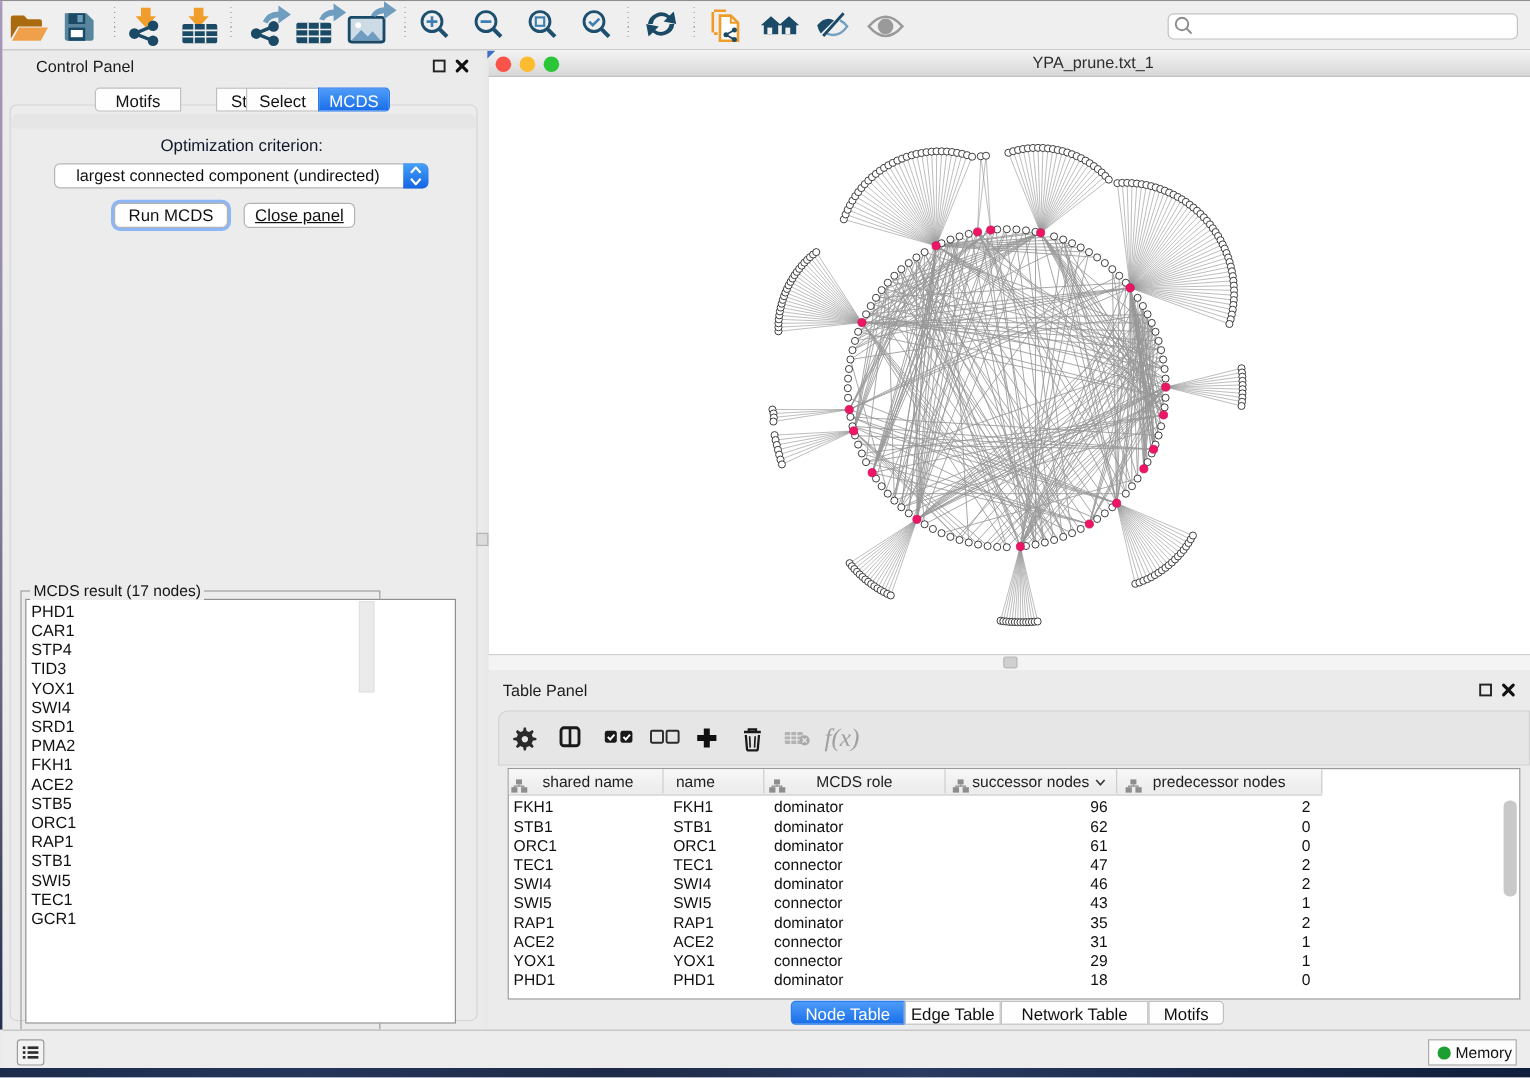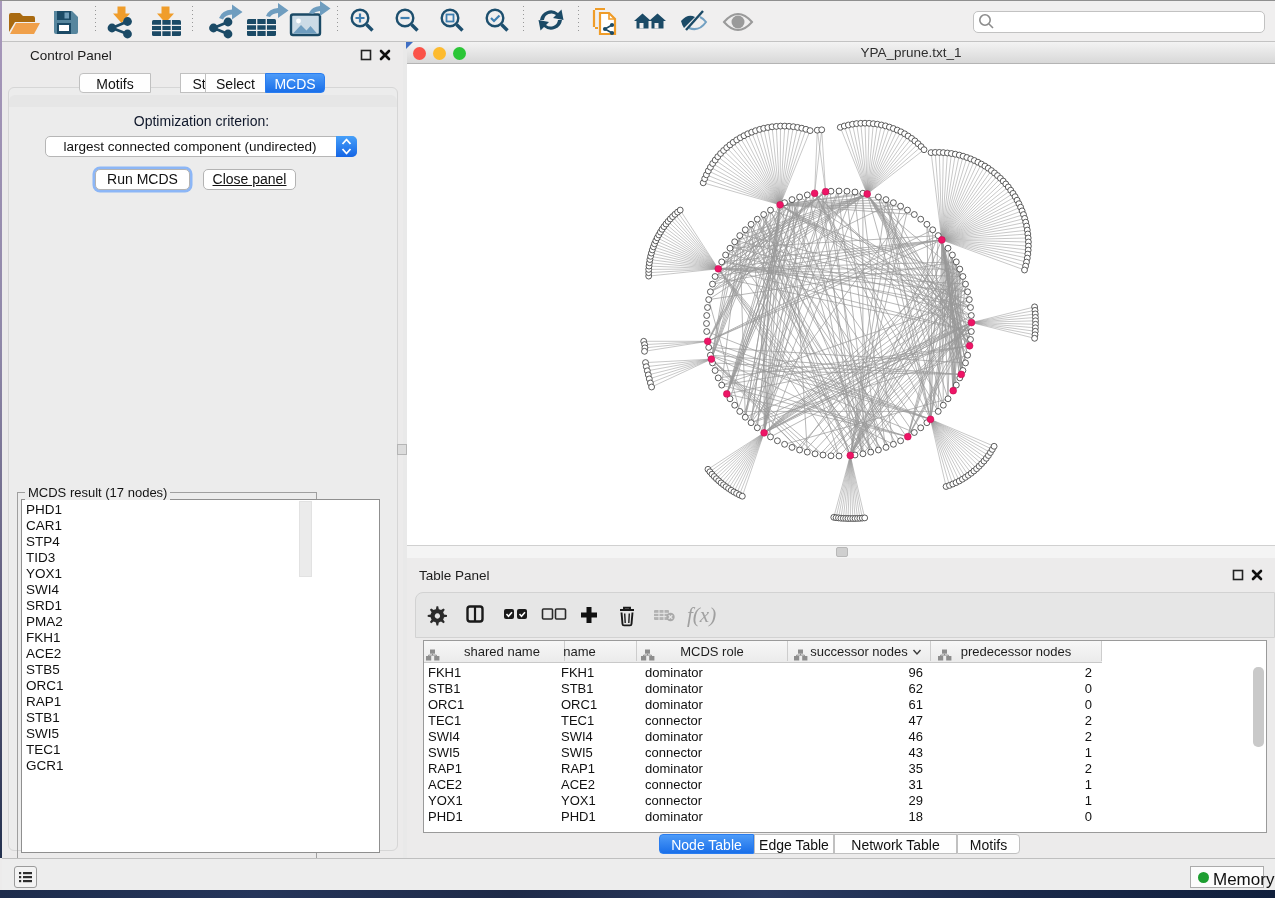--- a/index.html
+++ b/index.html
@@ -39,21 +39,21 @@
   #mcds .frame{position:absolute;left:0;top:5px;right:0;bottom:0;border:1px solid #9f9f9f;}
   #mcds .list{position:absolute;left:4px;top:12px;width:359px;height:354px;background:#fff;border:1px solid #8f8f8f;
               font-size:13.5px;color:#111;line-height:16px;padding-top:2px;box-sizing:border-box;}
   #mcds .list div{padding-left:4px;}
   #mcds .thumb{position:absolute;right:5px;top:14px;width:11px;height:74px;background:#ebebeb;border:1px solid #e2e2e2;}
   
   #statusbar{left:2px;top:858px;width:1273px;height:32px;background:#ededed;border-top:1px solid #bfbfbf;}
   #listbtn{left:14px;top:866px;width:23px;height:22px;background:#f3f3f3;border:1px solid #9b9b9b;border-radius:3px;box-sizing:border-box;}
   #membtn{left:1190px;top:866px;width:74px;height:22px;background:#fcfcfc;border:1px solid #ababab;box-sizing:border-box;}
   #membtn .dot{position:absolute;left:7px;top:5px;width:11px;height:11px;border-radius:50%;background:#1d9e31;}
-  #membtn .t{position:absolute;left:22px;top:3px;font-size:17px;color:#111;}
+  #membtn .t{position:absolute;left:22px;top:3px;font-size:13px;color:#111;}
   #bottomstrip{left:0;top:890px;width:1275px;height:8px;
      background:linear-gradient(90deg,#1d2c4c,#25355a 20%,#1e2a48 40%,#2a3a60 60%,#1a294a 80%,#101f3c);}
   
   #netwin{left:406px;top:42px;width:869px;height:516px;background:#fff;border-left:1px solid #bdbdbd;box-sizing:border-box;}
   #nettitle{left:407px;top:42px;width:868px;height:22px;background:linear-gradient(#f3f3f3,#d8d8d8);
             border-bottom:1px solid #b4b4b4;box-sizing:border-box;}
   #nettitle .t{position:absolute;left:0;width:1008px;text-align:center;top:3px;font-size:13.5px;color:#2e2e2e;}
   .light{position:absolute;top:46.5px;width:13px;height:13px;border-radius:50%;}
   #hscroll{left:407px;top:545px;width:868px;height:13px;background:#f4f4f4;border-top:1px solid #d0d0d0;box-sizing:border-box;}
   #hthumb{left:836px;top:547px;width:10px;height:8px;background:#cfcfcf;border:1px solid #b8b8b8;border-radius:2px;}
@@ -1078,21 +1078,21 @@
     <path d="M239 21.3 h15 M239 24.6 h15 M244 18 v10 M249 18 v10" stroke="#e6e6e6" stroke-width="1"></path>
     <circle cx="255.5" cy="25" r="4.2" fill="#a9a9a9"></circle>
     <path d="M253.7 23.2 l3.6 3.6 M257.3 23.2 l-3.6 3.6" stroke="#e6e6e6" stroke-width="1.3"></path>
   </g>
 
   <text x="272" y="30" font-family="Liberation Serif,serif" font-style="italic" font-size="21" fill="#a0a0a0">f(x)</text>
 </svg>
 </div>
 <div class="abs" id="tbl">
   <div id="tbl-head"></div>
-  <div class="hcell" style="left:12px;width:129px;text-align:center;"><span style="margin-left:4px">shared name</span></div>
+  <div class="hcell" style="left:0px;width:129px;text-align:center;"><span style="margin-left:4px">shared name</span></div>
   <div class="hcell" style="left:129px;width:84px;"><span style="margin-right:30px">name</span></div>
   <div class="hcell" style="left:213px;width:151px;">MCDS role</div>
   <div class="hcell" style="left:364px;width:143px;">successor nodes</div>
   <div class="hcell" style="left:507px;width:171px;">predecessor nodes</div>
   <svg class="abs" style="left:488px;top:7px" width="10" height="8" viewBox="0 0 10 8" xmlns="http://www.w3.org/2000/svg">
       <path d="M1.5 2 l3.5 4 l3.5 -4" fill="none" stroke="#3a3a3a" stroke-width="1.4"></path>
     </svg>
   <div class="rowtxt" style="left:4px;top:24px;">FKH1
 STB1
 ORC1

